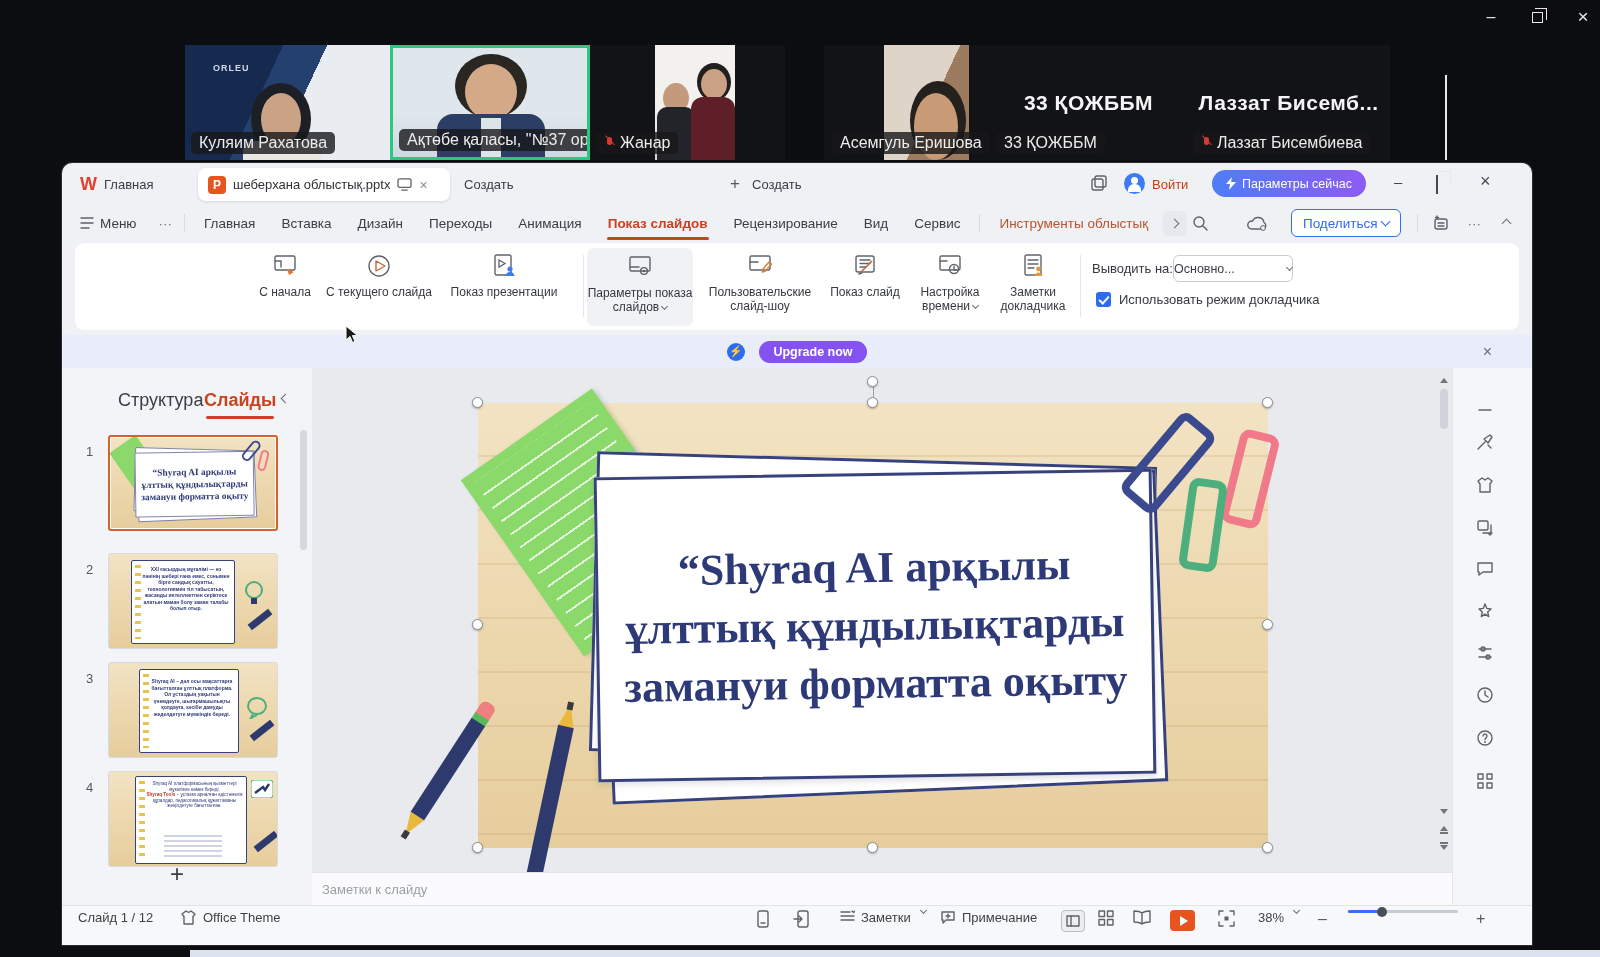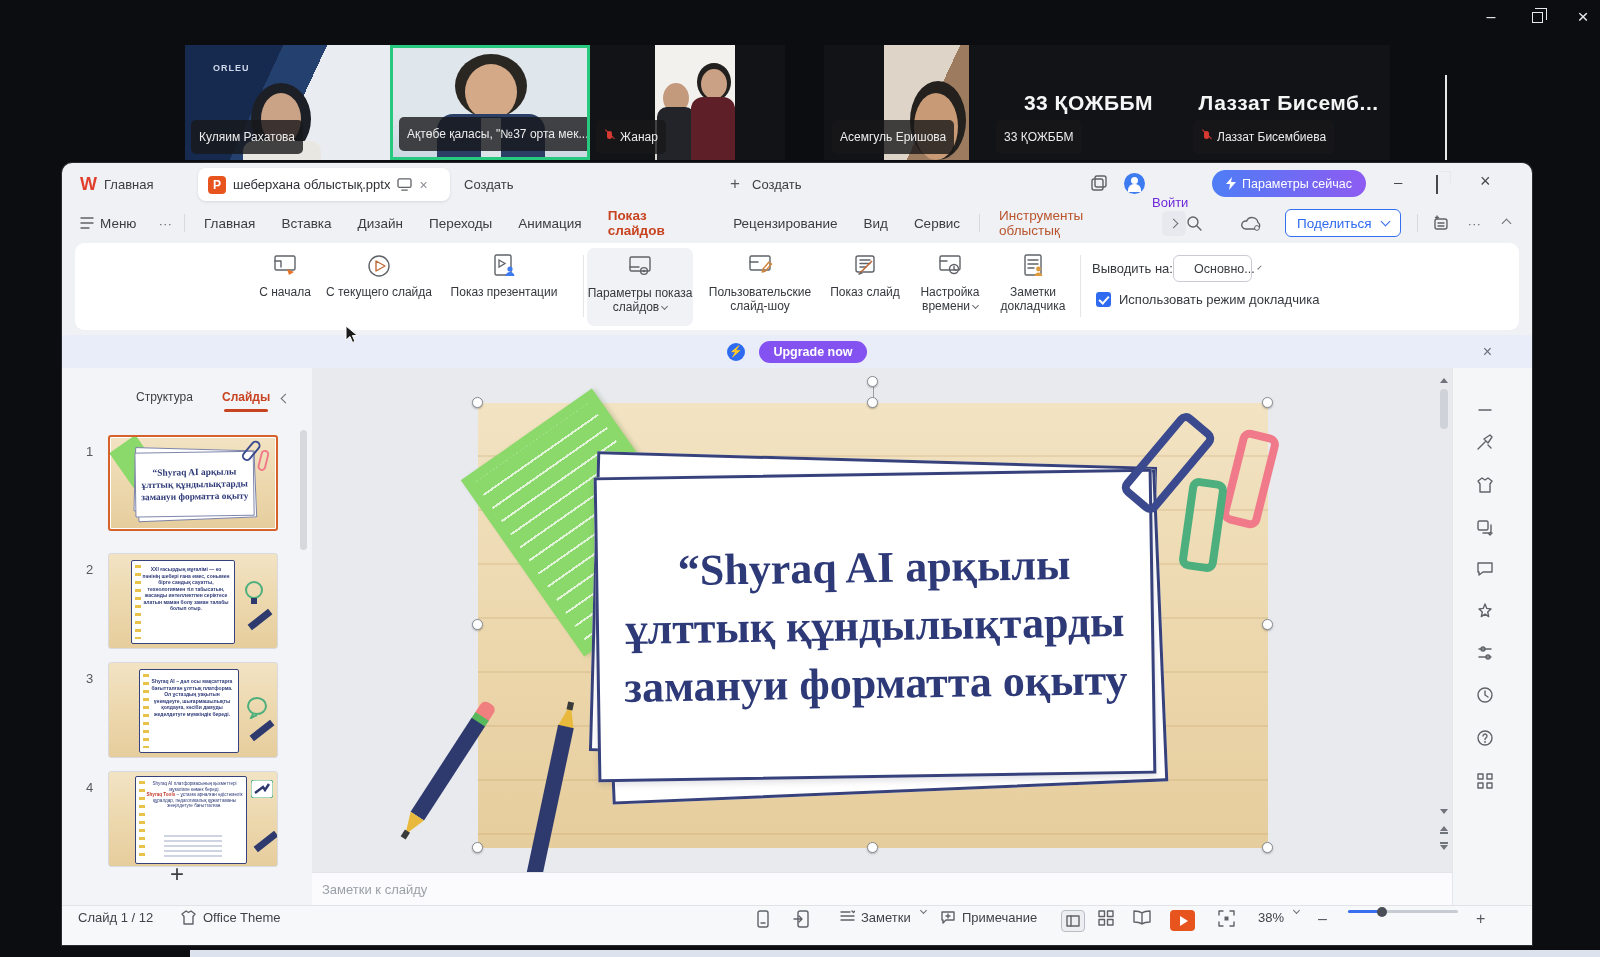--- a/index.html
+++ b/index.html
@@ -6,22 +6,22 @@
   *{box-sizing:border-box;font-family:"Liberation Sans",sans-serif;}
   #screen{position:relative;width:1600px;height:957px;overflow:hidden;background:#0c0d10;}
   .abs{position:absolute;}
 
   
   .conf-btn{position:absolute;top:4px;width:26px;height:26px;color:#e8e8e8;font-size:16px;
     display:flex;align-items:center;justify-content:center;cursor:default;}
   .restore-ic{width:11px;height:11px;border:1.5px solid #e8e8e8;position:relative;background:transparent;}
   .restore-ic:before{content:"";position:absolute;left:2px;top:-5px;width:11px;height:11px;border:1.5px solid #e8e8e8;border-bottom:none;border-left:none;}
   .tile{position:absolute;top:45px;height:115px;background:#121317;overflow:hidden;}
-  .tag{position:absolute;left:6px;bottom:6px;background:rgba(24,24,26,.8);color:#ececec;font-size:12px;
-    padding:10px 8px;border-radius:5px;display:flex;align-items:center;gap:5px;white-space:nowrap;}
+  .tag{position:absolute;left:6px;bottom:6px;background:rgba(24,24,26,.8);color:#ececec;font-size:16px;
+    padding:2px 8px;border-radius:5px;display:flex;align-items:center;gap:5px;white-space:nowrap;}
   .bigname{width:100%;height:100%;display:flex;align-items:center;justify-content:center;
     color:#f5f5f5;font-size:21px;font-weight:bold;letter-spacing:.5px;}
   .micoff{width:11px;height:13px;position:relative;display:inline-block;}
   .micoff i{position:absolute;left:3px;top:0;width:5px;height:8px;background:#d63a32;border-radius:3px;}
   .micoff b{position:absolute;left:1px;top:-1px;width:13px;height:13px;border-left:1.6px solid #d63a32;transform:rotate(-45deg);transform-origin:left top;}
   .head{position:absolute;border-radius:50%;}
   
   #wps{position:absolute;left:62px;top:163px;width:1470px;height:782px;background:#eff1f5;
     border-radius:10px 10px 0 0;box-shadow:0 0 0 1px #2a2b30;}
   .tabbar{position:absolute;left:0;top:0;width:100%;height:42px;}
@@ -32,30 +32,30 @@
   .gray-ic{stroke:#5f6368;fill:none;stroke-width:1.4;stroke-linecap:round;stroke-linejoin:round;}
   .menu-row{position:absolute;left:0;top:42px;width:100%;height:36px;display:flex;align-items:center;font-size:13.5px;color:#3a3d42;}
   .mtab{padding:0 13px;cursor:default;}
   .mtab.active{color:#c8431f;font-weight:bold;position:relative;}
   .mtab.active:after{content:"";position:absolute;left:12px;right:12px;bottom:-9px;height:3px;background:#c8431f;border-radius:2px;}
   .chev{display:inline-block;width:7px;height:7px;border-right:1.6px solid #6a6e75;border-bottom:1.6px solid #6a6e75;transform:rotate(45deg);margin-left:4px;vertical-align:2px;}
   .ribbon-card{position:absolute;left:13px;top:80px;width:1444px;height:87px;background:#fff;border-radius:9px;}
   .rbtn{position:absolute;top:10px;text-align:center;font-size:12px;color:#35383d;line-height:14px;cursor:default;}
   .rbtn svg{display:block;margin:0 auto 6px auto;}
   .rb-sep{position:absolute;top:12px;width:1px;height:62px;background:#e4e6ea;}
-  .ddbox{display:inline-flex;align-items:center;justify-content:space-between;width:79px;height:27px;border:1px solid #c9ccd3;
-    border-radius:6px;background:#fff;padding:0 20px;font-size:12.5px;color:#3a3d42;}
+  .ddbox{display:inline-flex;align-items:center;justify-content:space-between;width:120px;height:27px;border:1px solid #c9ccd3;
+    border-radius:6px;background:#fff;padding:0 0;font-size:12.5px;color:#3a3d42;}
   .cbx{width:15px;height:15px;background:#2f6bf0;border-radius:3px;position:relative;display:inline-block;}
   .cbx:after{content:"";position:absolute;left:4.5px;top:1.5px;width:4px;height:8px;border-right:2px solid #fff;border-bottom:2px solid #fff;transform:rotate(42deg);}
   .banner{position:absolute;left:0;top:172px;width:100%;height:33px;background:#e9edf9;display:flex;align-items:center;justify-content:center;gap:14px;font-size:13.5px;color:#343a4d;}
   .upg-btn{background:#8352f0;color:#fff;font-size:12.5px;font-weight:bold;padding:4px 14px;border-radius:14px;cursor:default;}
   .bolt{width:18px;height:18px;border-radius:50%;background:#2f6bf0;color:#fff;font-size:11px;display:flex;align-items:center;justify-content:center;}
   
   .panel{position:absolute;left:0;top:205px;width:250px;height:537px;background:#f3f4f8;}
-  .ptab{position:absolute;top:22px;font-size:12px;color:#3b3e44;cursor:default;margin-left:18px;}
+  .ptab{position:absolute;top:22px;font-size:18px;color:#3b3e44;cursor:default;}
   .ptab.active{color:#c8431f;font-weight:bold;}
   .ptab.active:after{content:"";position:absolute;left:2px;right:2px;bottom:-8px;height:3px;background:#c8431f;border-radius:2px;}
   .thumb{position:absolute;left:46px;width:170px;height:96px;background:#fff;border:1px solid #d8dade;border-radius:3px;overflow:hidden;cursor:default;}
   .thumb.sel{border:2px solid #d4622a;box-shadow:0 0 0 1px #fff inset;}
   .tnum{position:absolute;left:24px;font-size:13px;color:#55585e;}
   .wood{background:linear-gradient(180deg,#f2e3c3 0%,#ecd7ac 55%,#e6cd9d 100%);}
   .mini-card{position:absolute;background:#fff;border:1.5px solid #37427c;border-radius:2px;}
   .spiral{position:absolute;left:3px;top:4px;bottom:4px;width:6px;
     background:repeating-linear-gradient(180deg,#e7c34a 0 3px,transparent 3px 8px);}
   .mini-txt{color:#2e3a78;font-weight:bold;text-align:center;}
@@ -175,21 +175,21 @@
       <div class="abs" style="left:668px;top:11px;font-size:17px;color:#55585e;">+</div>
       <div class="abs" style="left:690px;top:14px;font-size:13px;color:#3a3d42;">Создать</div>
       <svg class="abs" style="left:1028px;top:11px;" width="18" height="18" viewBox="0 0 18 18">
           <rect class="gray-ic" x="5" y="2" width="11" height="11" rx="2"></rect>
           <rect class="gray-ic" x="2" y="5" width="11" height="11" rx="2" fill="#eff1f5"></rect>
         </svg>
       <div class="abs" style="left:1062px;top:10px;width:21px;height:21px;border-radius:50%;background:#3d7bf0;">
         <div class="abs" style="left:7px;top:4px;width:7px;height:7px;border-radius:50%;background:#fff;"></div>
         <div class="abs" style="left:4px;top:11px;width:13px;height:8px;border-radius:6px 6px 0 0;background:#fff;"></div>
       </div>
-      <div class="abs" style="left:1090px;top:14px;font-size:13px;color:#6d28d9;margin-top:18px;">Войти</div>
+      <div class="abs" style="left:1090px;top:14px;font-size:13px;color:#c2410c;">Войти</div>
       <div class="abs" style="left:1150px;top:7px;height:27px;border-radius:14px;background:linear-gradient(90deg,#4e7df6,#8e5bf2);color:#fff;
         display:flex;align-items:center;gap:6px;padding:0 14px;font-size:12.5px;">
         <svg width="10" height="13" viewBox="0 0 10 13">
             <path d="M6 0 L0 7 H4 L3 13 L10 5 H5 Z" fill="#fff"></path>
           </svg>
         <span>Параметры сейчас</span>
       </div>
       <div class="abs" style="left:1332px;top:10px;font-size:15px;color:#45484e;">–</div>
       <div class="abs" style="left:1374px;top:13px;">
         <span class="restore-ic" style="border-color:#45484e;"></span>
@@ -222,21 +222,21 @@
         </div>
       <div style="flex:1;"></div>
       <svg width="17" height="17" viewBox="0 0 17 17" style="margin-right:38px;">
           <circle class="gray-ic" cx="7" cy="7" r="5"></circle>
           <path class="gray-ic" d="M11 11l4 4"></path>
         </svg>
       <svg width="22" height="16" viewBox="0 0 22 16" style="margin-right:22px;">
           <path class="gray-ic" d="M5 14a4 4 0 1 1 .6-7.9A6 6 0 0 1 17 7.5 3.6 3.6 0 0 1 16.4 14Z"></path>
           <circle cx="16" cy="13" r="2.4" fill="#eff1f5" stroke="#5f6368"></circle>
         </svg>
-      <div style="height:28px;border:1px solid #3370f0;border-radius:6px;color:#2f6bf0;display:flex;align-items:center;gap:6px;padding:0 11px;background:#fff;margin-right:16px;">
+      <div style="height:28px;border:1px solid #3370f0;border-radius:6px;color:#2f6bf0;display:flex;align-items:center;padding:0 11px;background:#fff;margin-right:16px;">
         <span>Поделиться</span>
           <span class="chev" style="border-color:#2f6bf0;margin-top:-3px;"></span>
       </div>
       <div style="width:1px;height:18px;background:#d8dade;margin-right:14px;"></div>
       <svg width="18" height="16" viewBox="0 0 18 16" style="margin-right:18px;">
           <rect class="gray-ic" x="3" y="4" width="12" height="10" rx="2"></rect>
           <path class="gray-ic" d="M6 8h6M6 11h6M5 1v3M3.5 2.5h3"></path>
         </svg>
       <div style="color:#6a6e75;margin-right:18px;">···</div>
       <span class="chev" style="transform:rotate(-135deg);margin-right:22px;"></span>

